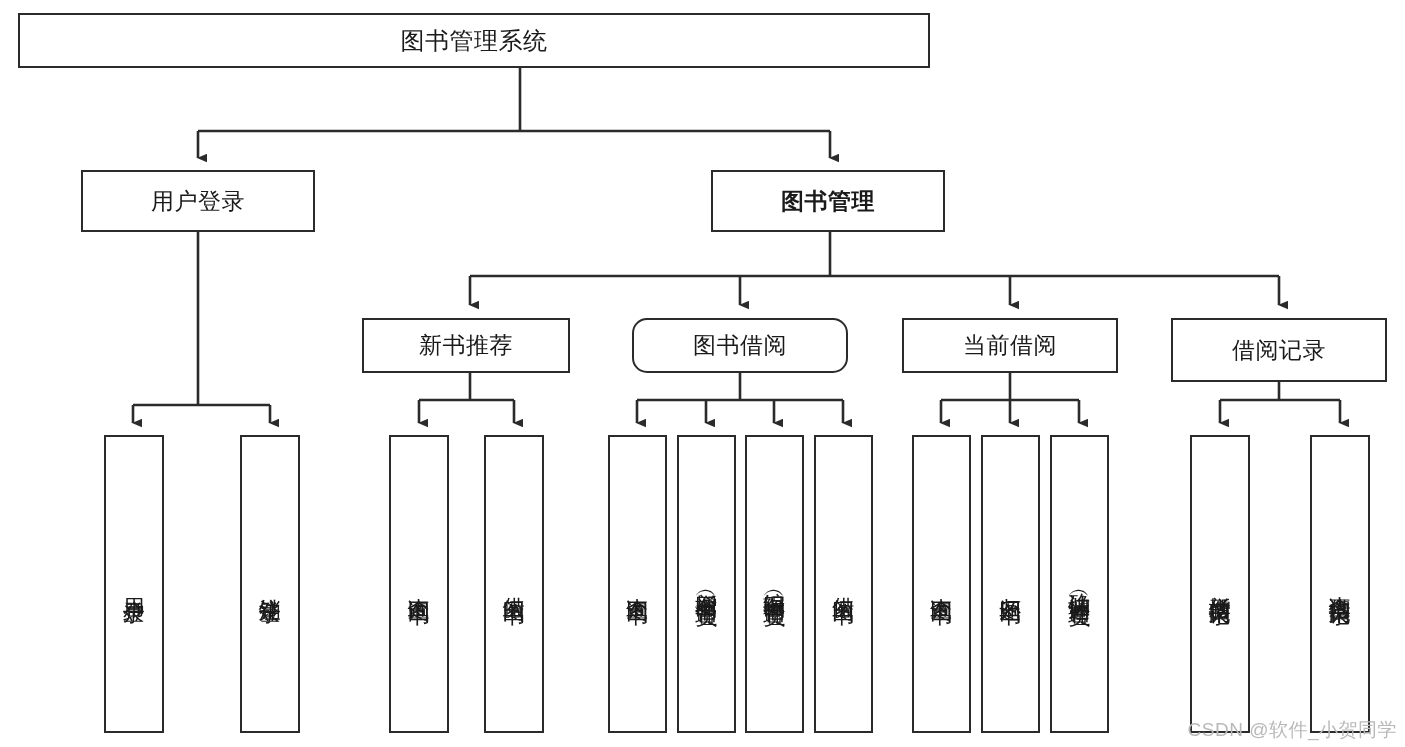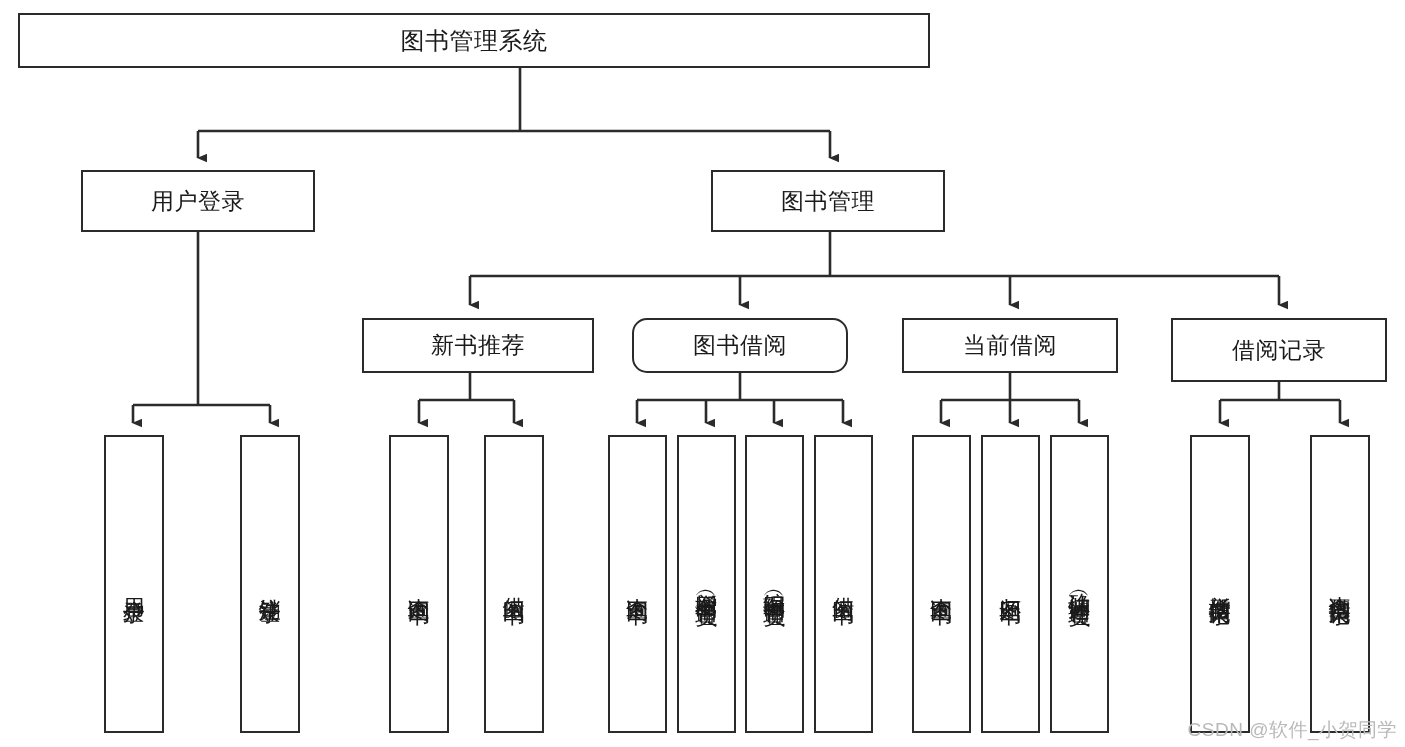--- a/index.html
+++ b/index.html
@@ -121,25 +121,25 @@
     </g>
   </svg>
 
   <div class="node root" style="left:18px; top:13px; width:912px; height:55px;">
     <span class="label">图书管理系统</span>
   </div>
 
   <div class="node" style="left:81px; top:170px; width:234px; height:62px;">
     <span class="label">用户登录</span>
   </div>
-  <div class="node" style="left:711px; top:170px; width:234px; height:62px;">
+  <div class="node" style="left:711px; top:170px; width:234px; height:62px;font-weight:bold;">
     <span class="label">图书管理</span>
   </div>
 
-  <div class="node" style="left:362px; top:318px; width:232px; height:55px;">
+  <div class="node" style="left:362px; top:318px; width:208px; height:55px;">
     <span class="label">新书推荐</span>
   </div>
   <div class="node" style="left:632px; top:318px; width:216px; height:55px;border-radius:15px;">
     <span class="label">图书借阅</span>
   </div>
   <div class="node" style="left:902px; top:318px; width:216px; height:55px;">
     <span class="label">当前借阅</span>
   </div>
   <div class="node" style="left:1171px; top:318px; width:216px; height:64px;">
     <span class="label">借阅记录</span>

